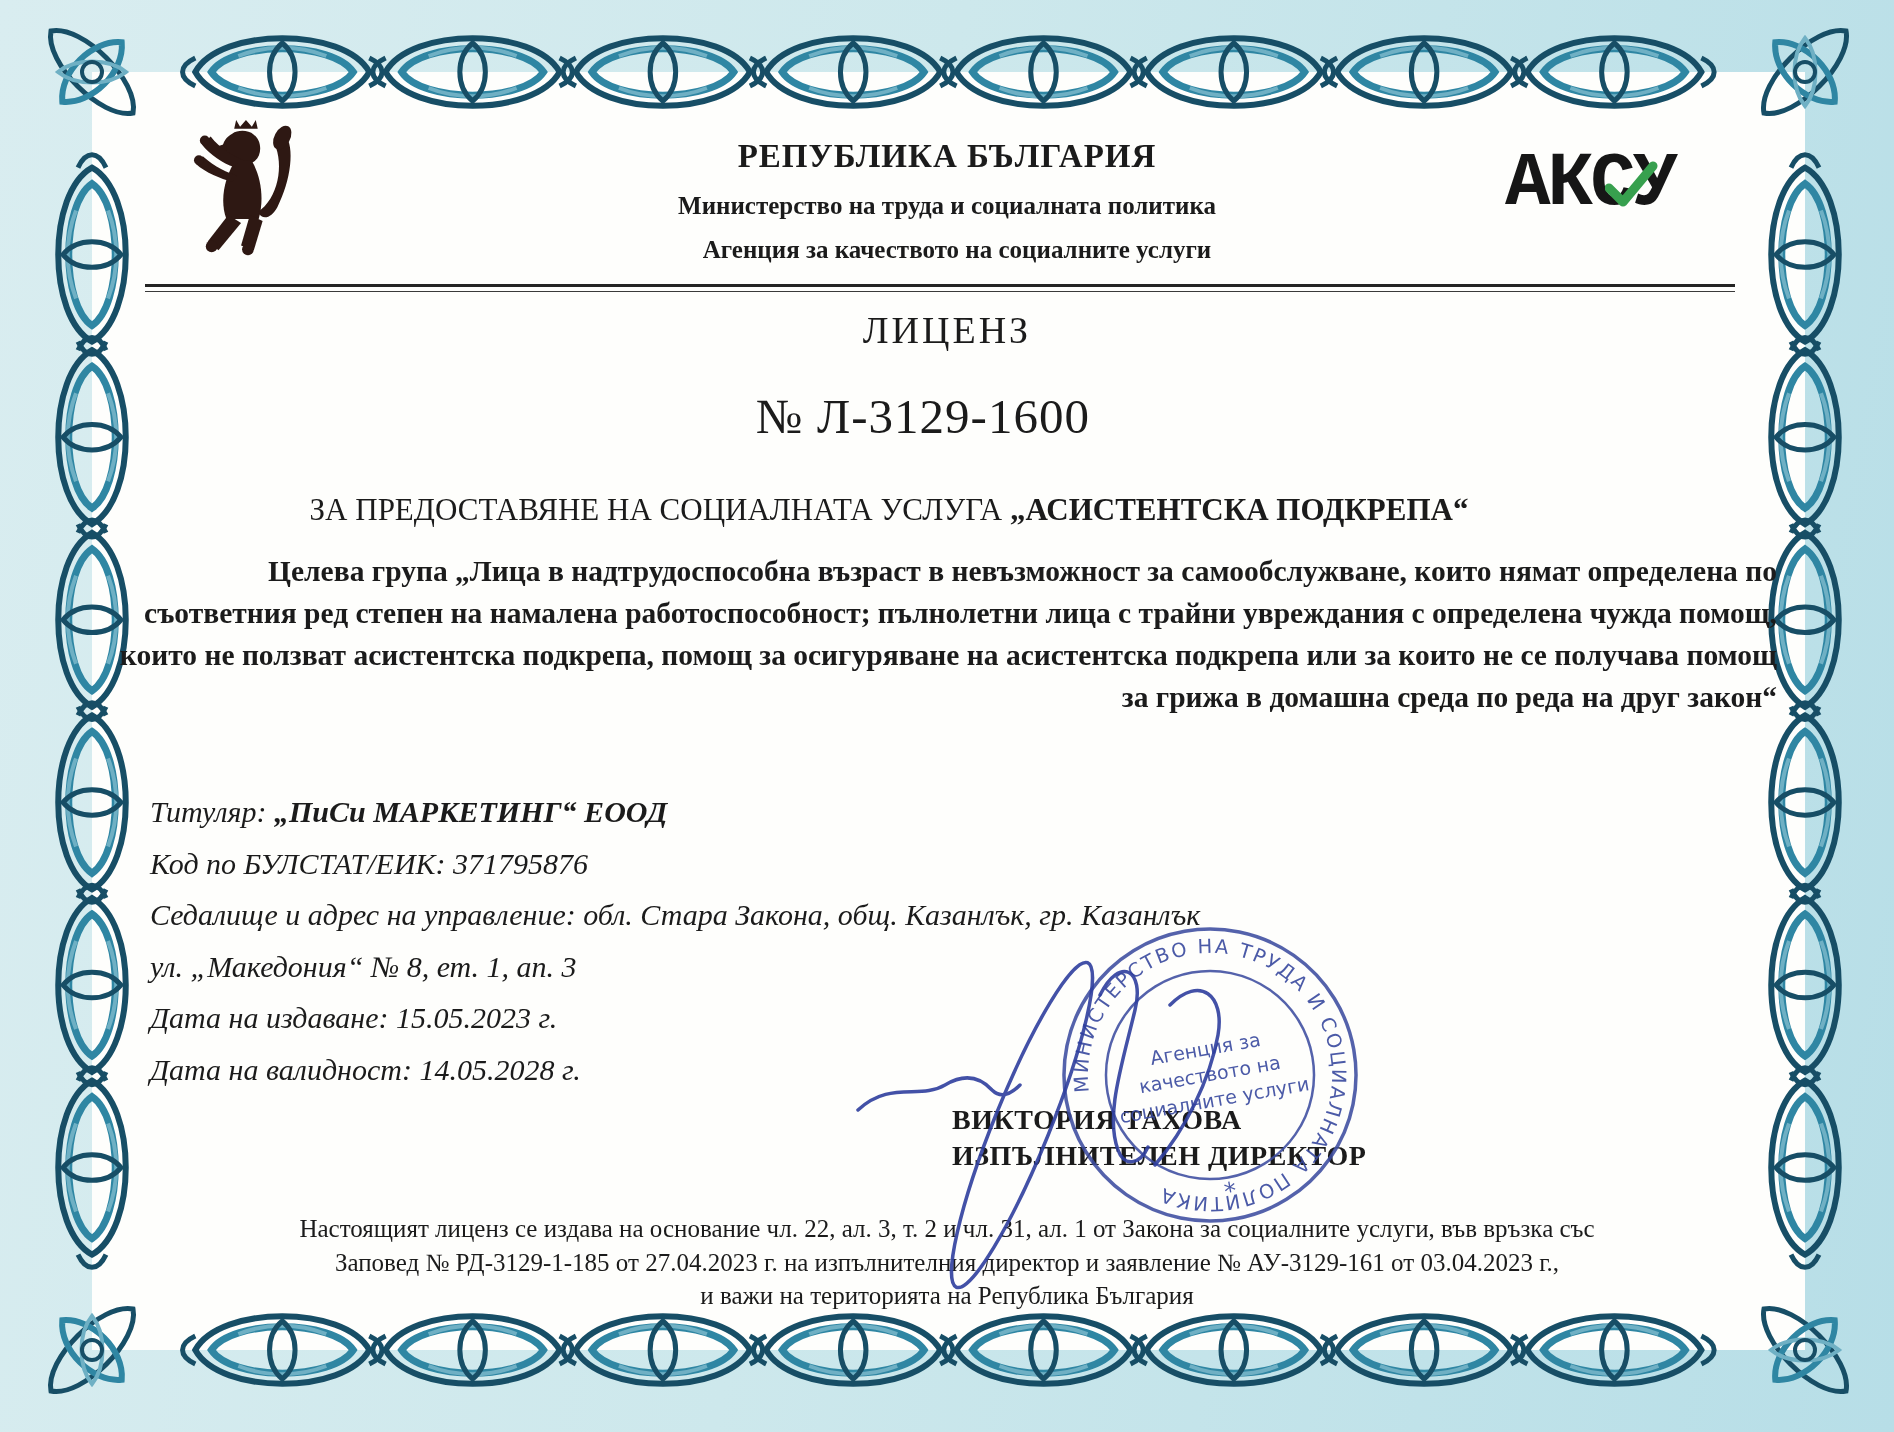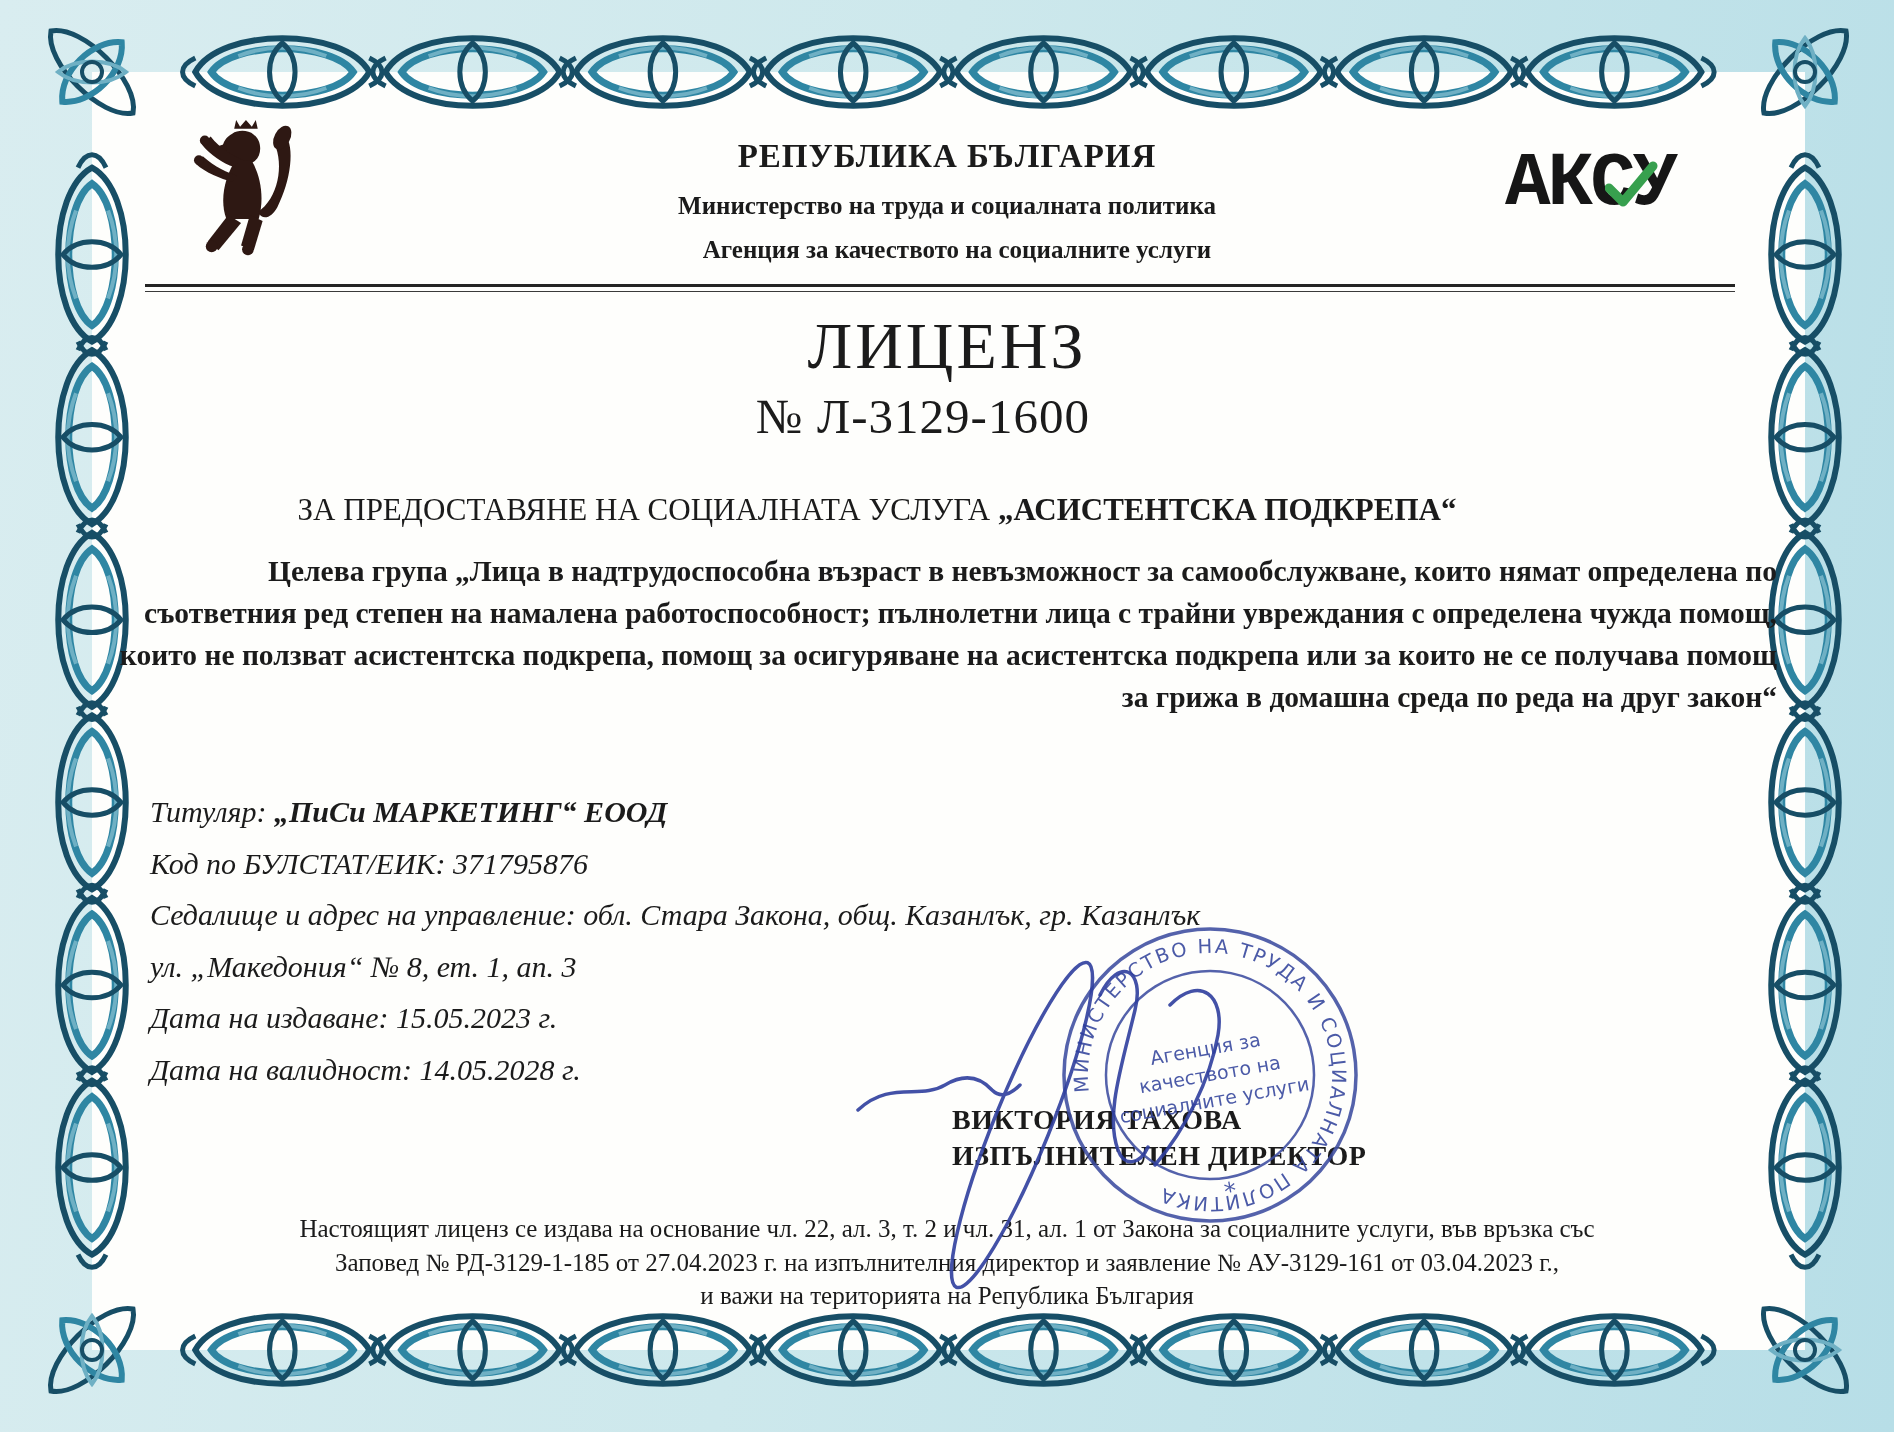--- a/index.html
+++ b/index.html
@@ -17,24 +17,24 @@
   .hdr .country{font-size:33px;letter-spacing:1px;margin-bottom:17px;}
   .hdr .ministry{font-size:25px;margin-bottom:16px;}
   .hdr .agency{font-size:25px;padding-left:20px;}
 
   .aksu{position:absolute;left:1505px;top:146px;width:230px;height:100px;}
   .aksu .word{font-family:Liberation Mono, monospace;font-weight:bold;font-size:76px;letter-spacing:-3px;color:#161616;line-height:1;}
   .aksu svg{position:absolute;left:100px;top:14px;}
 
   .rule{position:absolute;left:145px;top:284px;width:1590px;height:4px;border-top:3px solid #242424;border-bottom:1px solid #3a3a3a;}
 
-  .title{position:absolute;left:0;top:308px;width:1894px;text-align:center;font-size:66px;letter-spacing:3px;}
+  .title{position:absolute;left:0;top:308px;width:1894px;text-align:center;font-size:38px;letter-spacing:3px;}
   .number{position:absolute;left:0;top:388px;width:1846px;text-align:center;font-size:49px;letter-spacing:1px;}
 
-  .subtitle{position:absolute;left:0;top:492px;width:1754px;text-align:center;font-size:31px;}
+  .subtitle{position:absolute;left:12px;top:492px;width:1754px;text-align:center;font-size:31px;}
   .subtitle b{font-weight:bold;}
 
   .target{position:absolute;left:117px;top:550px;width:1660px;text-align:right;font-size:29.5px;font-weight:bold;line-height:42px;}
 
   .details{position:absolute;left:150px;top:786px;font-size:30px;line-height:51.5px;font-style:italic;}
   .details .bold{font-weight:bold;}
 
   .sig-name{position:absolute;left:952px;top:1104px;font-size:28px;font-weight:bold;letter-spacing:.5px;}
   .sig-title{position:absolute;left:952px;top:1140px;font-size:28px;font-weight:bold;letter-spacing:.5px;}
 

